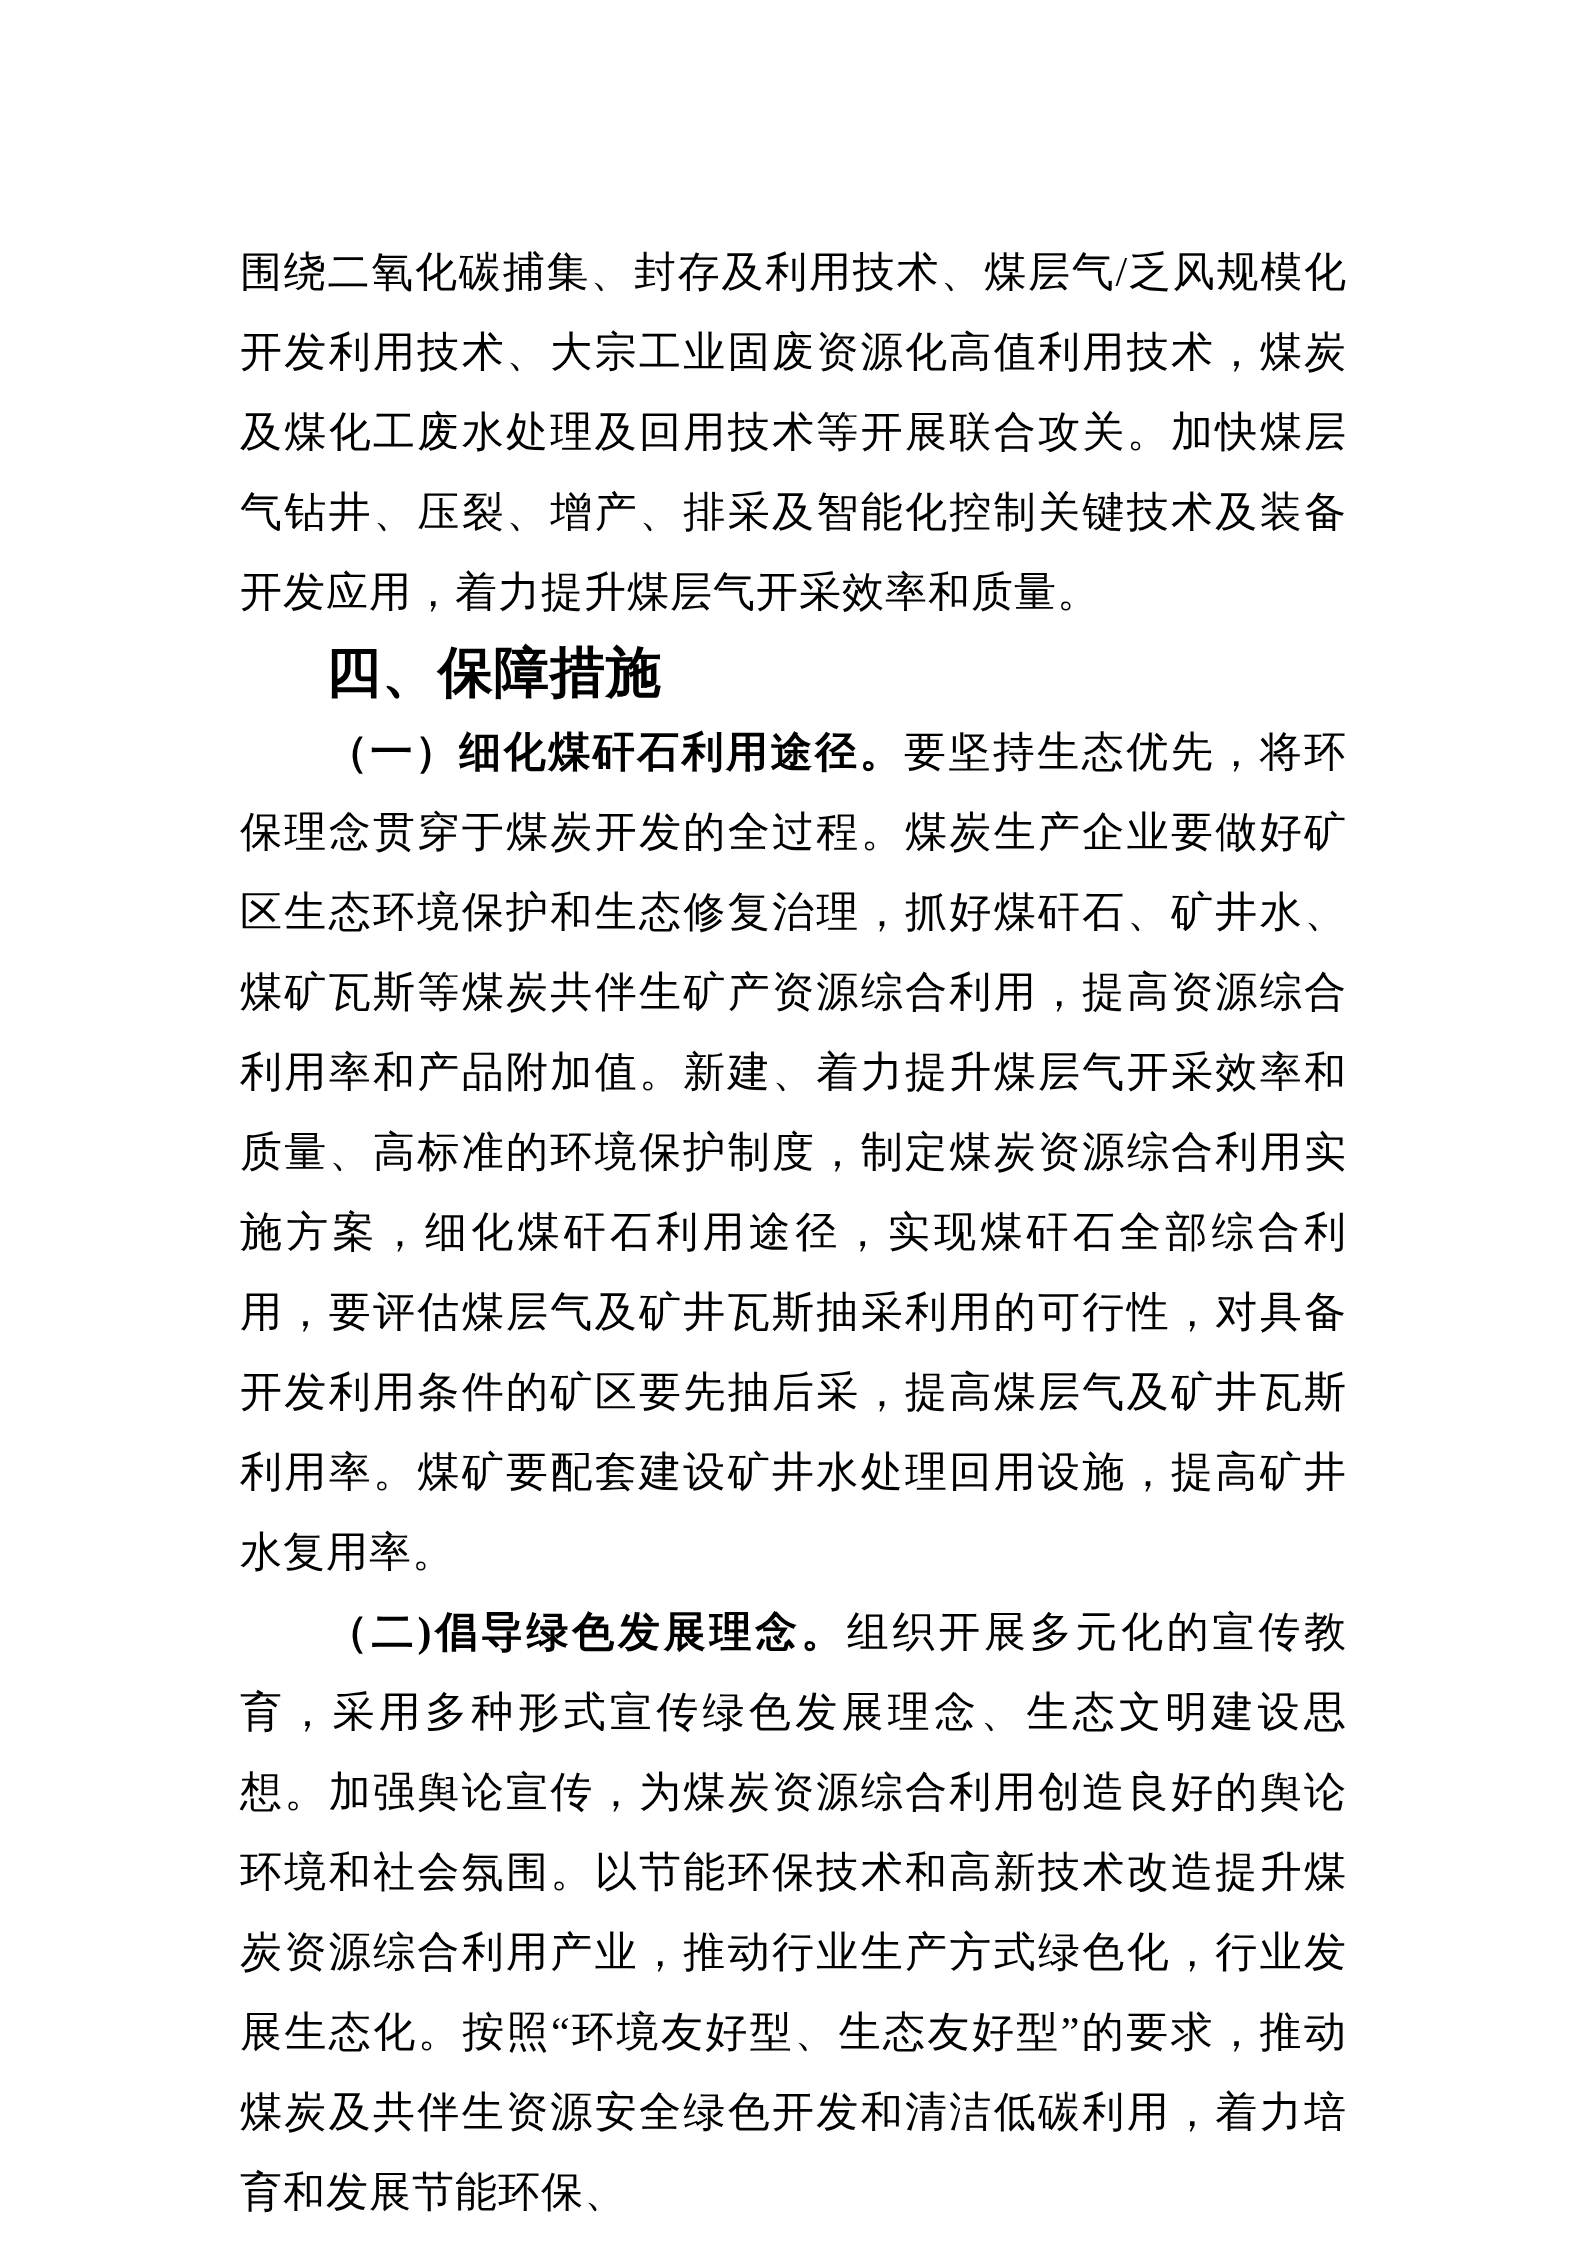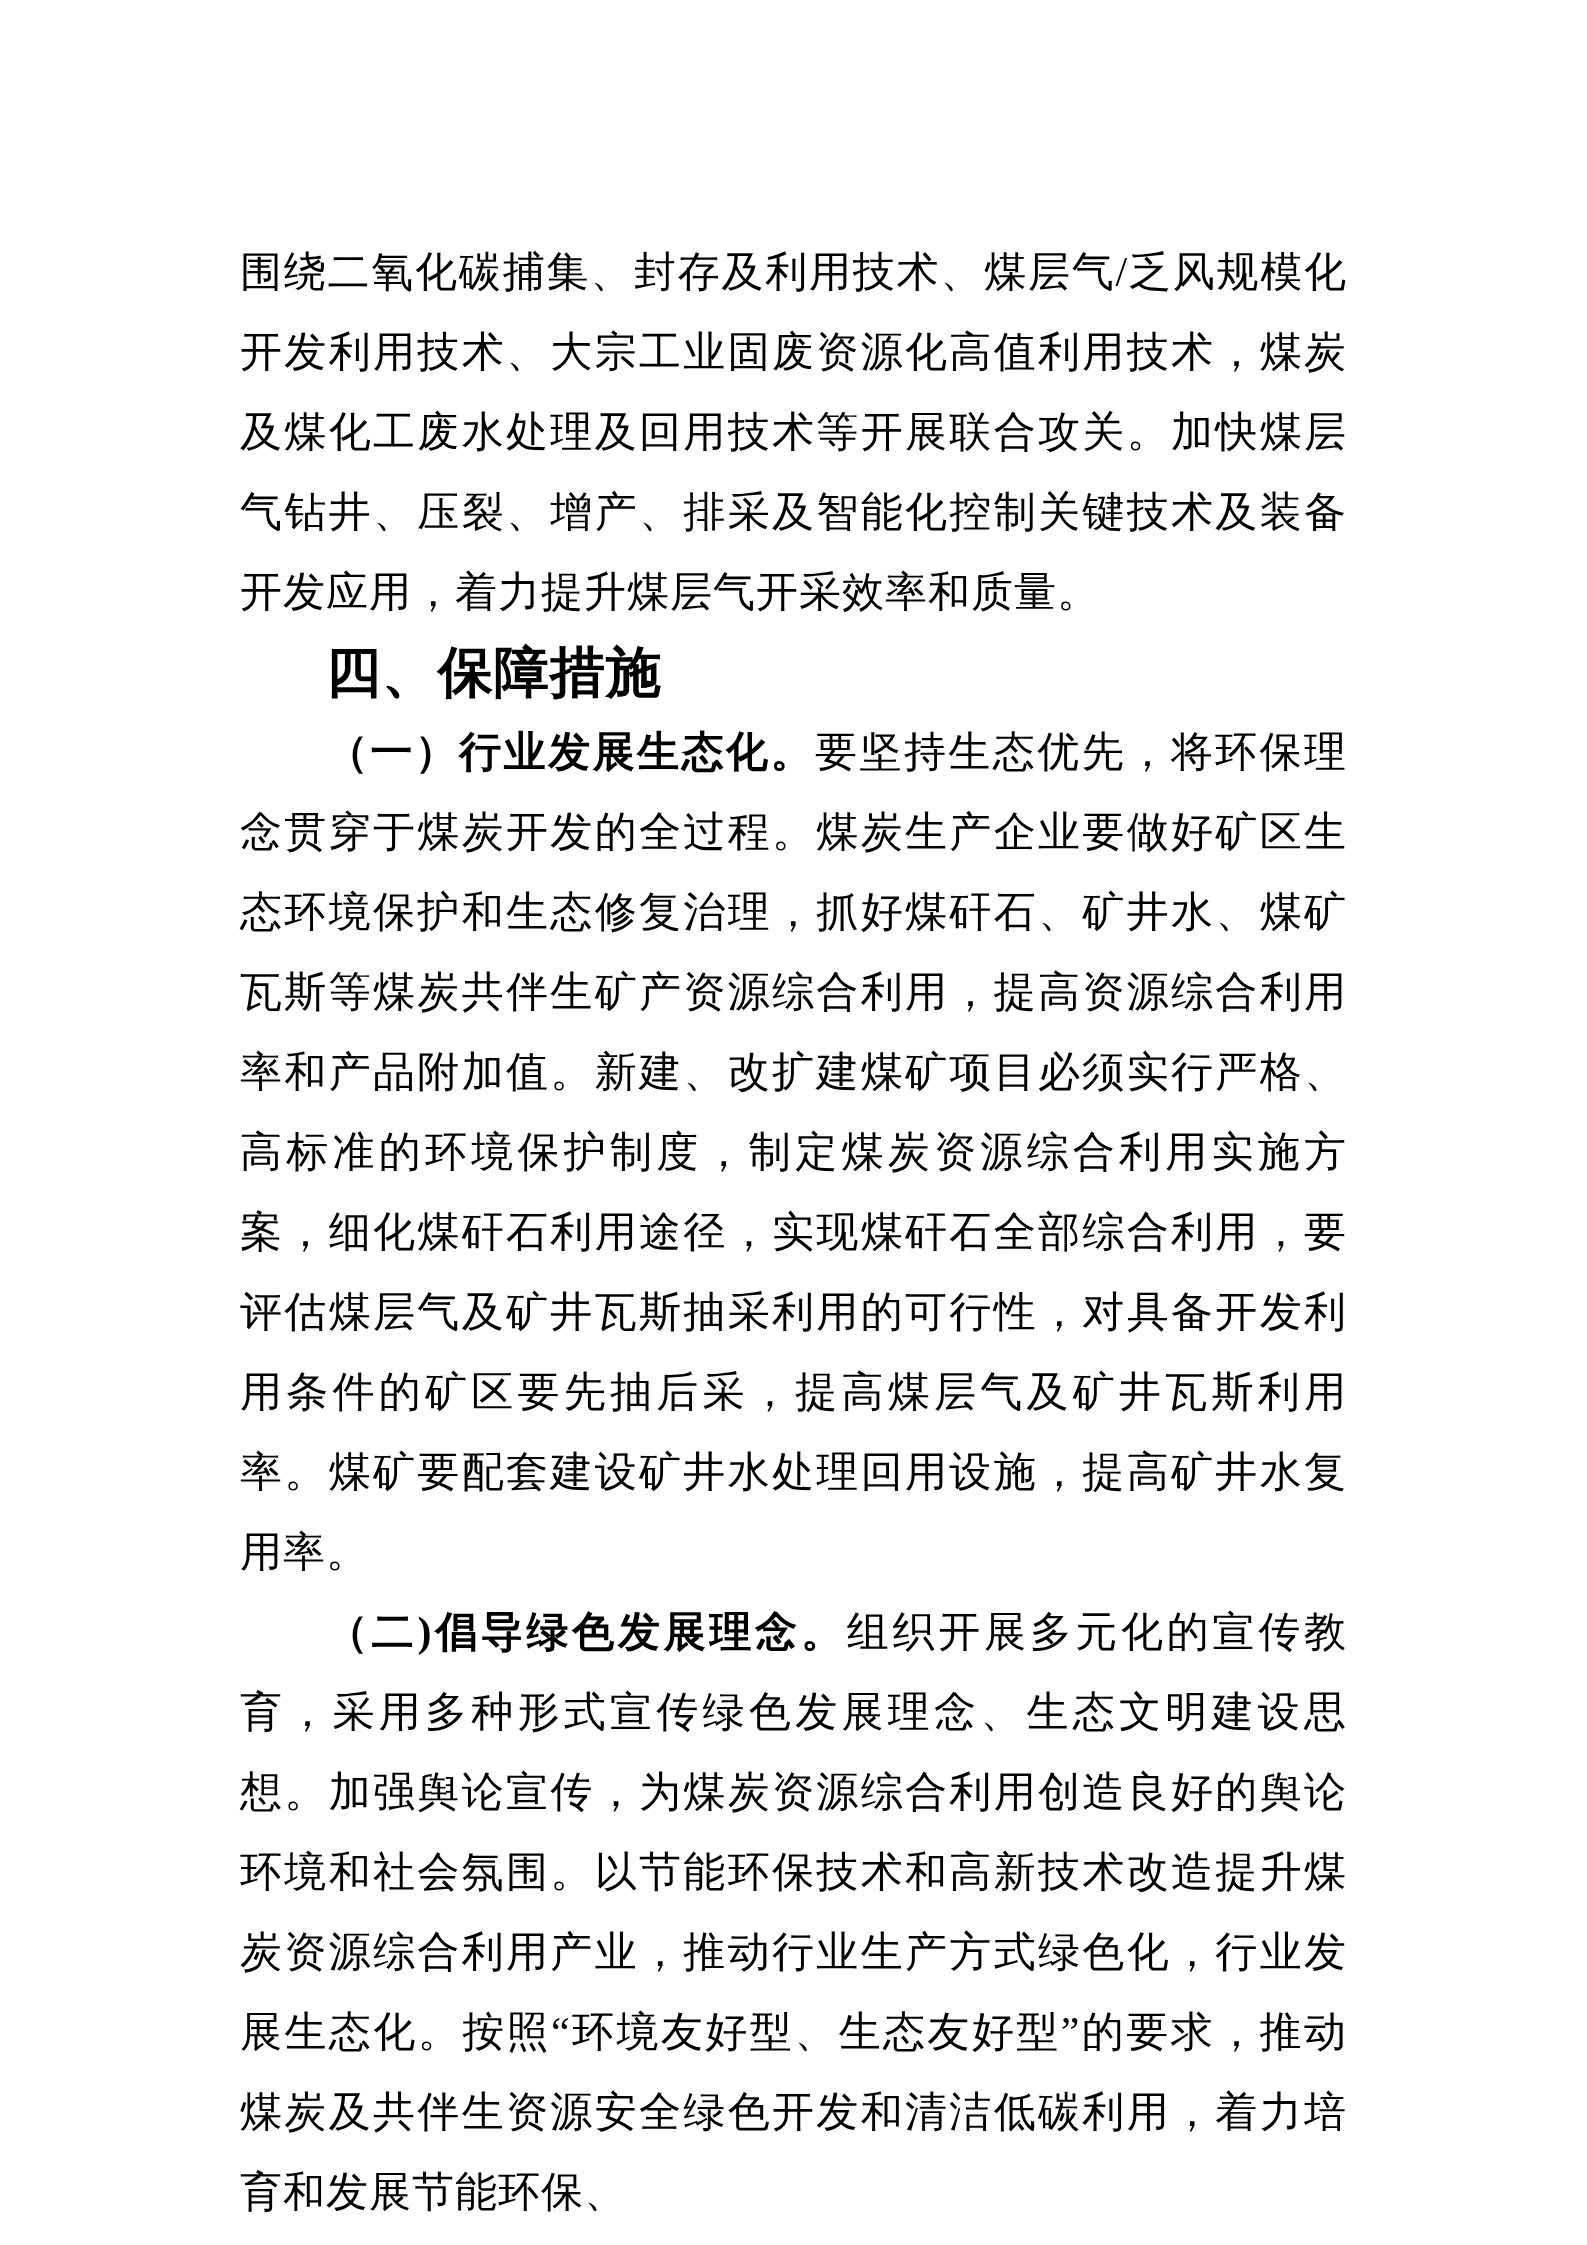--- a/index.html
+++ b/index.html
@@ -52,18 +52,18 @@
 </head>
 <body>
 
 <div class="page">
   <div class="text-block">
 
     <p class="continuation">围绕二氧化碳捕集、封存及利用技术、煤层气/乏风规模化开发利用技术、大宗工业固废资源化高值利用技术，煤炭及煤化工废水处理及回用技术等开展联合攻关。加快煤层气钻井、压裂、增产、排采及智能化控制关键技术及装备开发应用，着力提升煤层气开采效率和质量。</p>
 
     <p class="section-heading">四、保障措施</p>
 
-    <p class="para"><span class="lead">（一）行业发展生态化。</span><span>要坚持生态优先，将环保理念贯穿于煤炭开发的全过程。煤炭生产企业要做好矿区生态环境保护和生态修复治理，抓好煤矸石、矿井水、煤矿瓦斯等煤炭共伴生矿产资源综合利用，提高资源综合利用率和产品附加值。新建、改扩建煤矿项目必须实行严格、高标准的环境保护制度，制定煤炭资源综合利用实施方案，细化煤矸石利用途径，实现煤矸石全部综合利用，要评估煤层气及矿井瓦斯抽采利用的可行性，对具备开发利用条件的矿区要先抽后采，提高煤层气及矿井瓦斯利用率。煤矿要配套建设矿井水处理回用设施，提高矿井水复用率。</span></p>
+    <p class="para"><span class="lead">（一）细化煤矸石利用途径。</span><span>要坚持生态优先，将环保理念贯穿于煤炭开发的全过程。煤炭生产企业要做好矿区生态环境保护和生态修复治理，抓好煤矸石、矿井水、煤矿瓦斯等煤炭共伴生矿产资源综合利用，提高资源综合利用率和产品附加值。新建、着力提升煤层气开采效率和质量、高标准的环境保护制度，制定煤炭资源综合利用实施方案，细化煤矸石利用途径，实现煤矸石全部综合利用，要评估煤层气及矿井瓦斯抽采利用的可行性，对具备开发利用条件的矿区要先抽后采，提高煤层气及矿井瓦斯利用率。煤矿要配套建设矿井水处理回用设施，提高矿井水复用率。</span></p>
 
     <p class="para"><span class="lead">（二)倡导绿色发展理念。</span><span>组织开展多元化的宣传教育，采用多种形式宣传绿色发展理念、生态文明建设思想。加强舆论宣传，为煤炭资源综合利用创造良好的舆论环境和社会氛围。以节能环保技术和高新技术改造提升煤炭资源综合利用产业，推动行业生产方式绿色化，行业发展生态化。按照“环境友好型、生态友好型”的要求，推动煤炭及共伴生资源安全绿色开发和清洁低碳利用，着力培育和发展节能环保、</span></p>
 
   </div>
 </div>
 
 </body></html>

